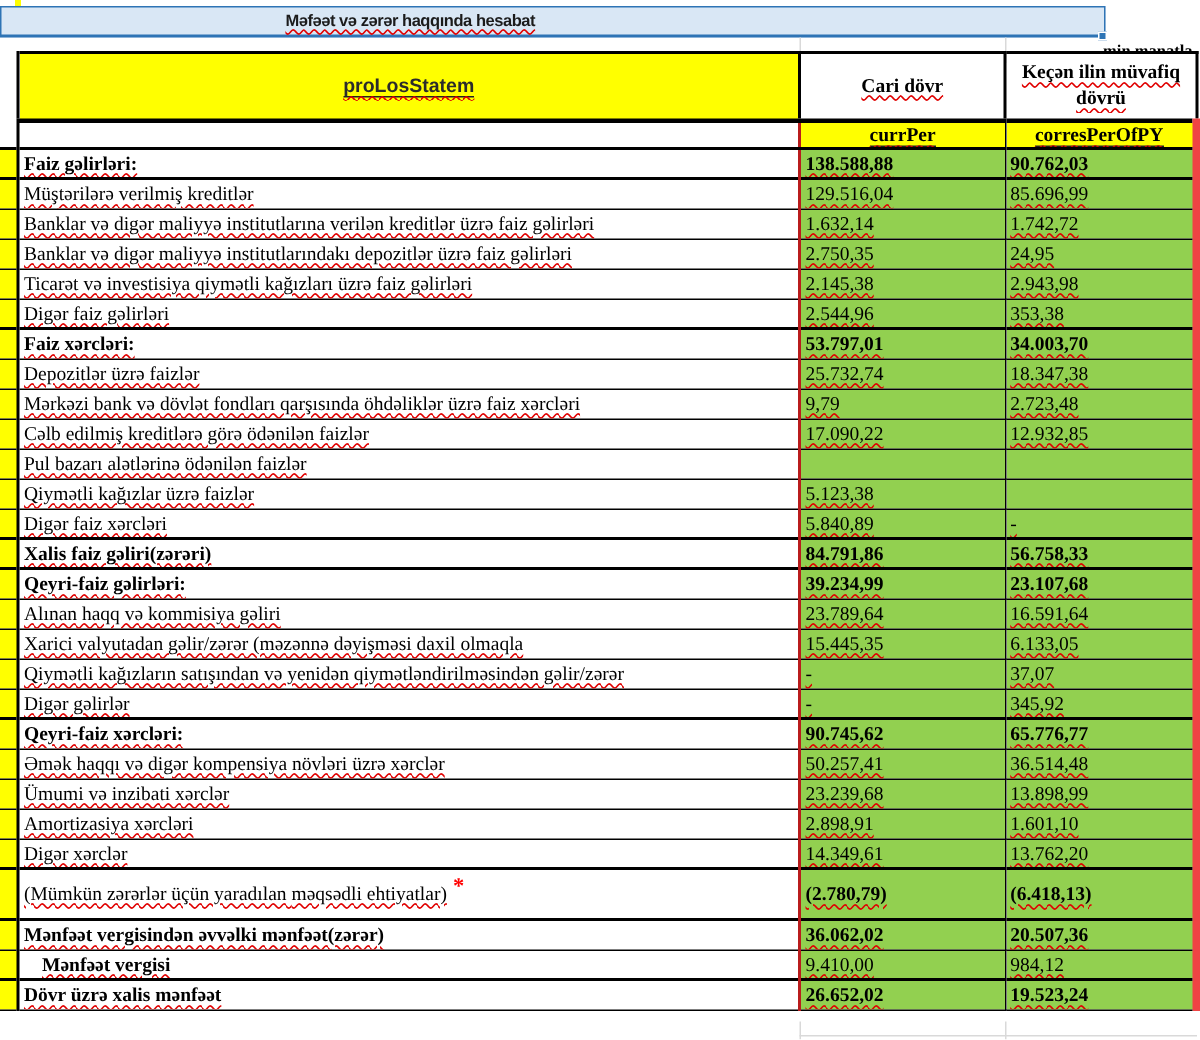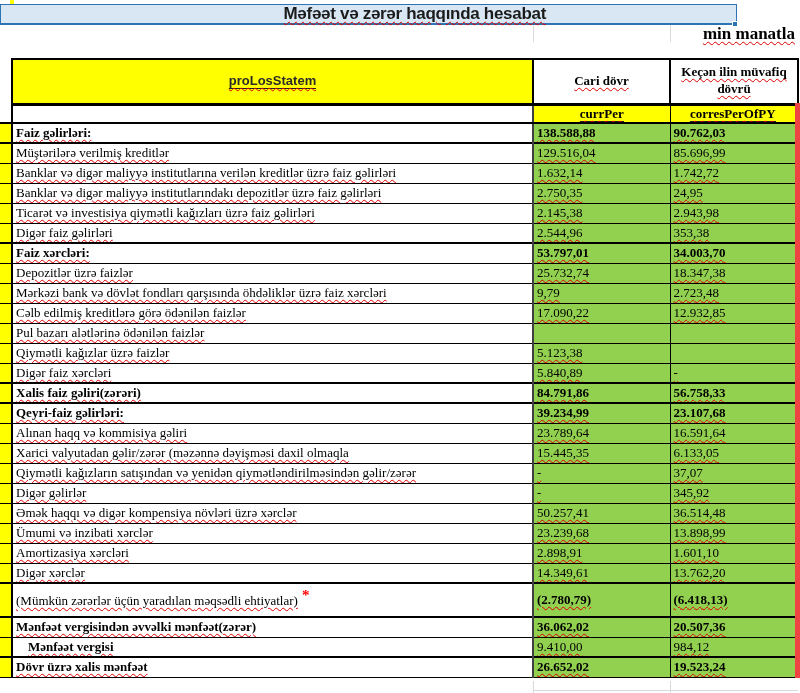--- a/index.html
+++ b/index.html
@@ -15,54 +15,54 @@
   .page{position:relative;width:800px;height:693px;background:#fff;overflow:hidden;
         font-family:"Liberation Serif","DejaVu Serif",serif;color:#000;}
 
   
   .notch{position:absolute;left:10px;top:0;width:4px;height:5px;background:var(--yellow);}
 
   
   .titlebar{position:absolute;left:0;top:4px;width:737px;height:21px;background:var(--titlebg);
             border:1px solid var(--blue);border-bottom:2px solid var(--blue);
             display:flex;align-items:center;}
-  .titletext{width:545px;text-align:right;font-family:"Liberation Sans","DejaVu Sans",sans-serif;
-             font-weight:700;font-size:17px;letter-spacing:-0.3px;color:#1b1b1b;}
+  .titletext{width:545px;text-align:center;font-family:"Liberation Sans","DejaVu Sans",sans-serif;
+             font-weight:700;font-size:11px;letter-spacing:-0.3px;color:#1b1b1b;}
   .handle{position:absolute;left:732px;top:21px;width:6px;height:6px;background:var(--blue);
           border:1px solid #ffffff;}
 
   
   .unitrow{position:absolute;left:0;top:25px;width:798px;height:17px;display:flex;
            align-items:center;justify-content:flex-end;padding-right:3px;
-           font-weight:700;font-size:17px;}
+           font-weight:700;font-size:11px;}
   .faintv{position:absolute;width:1px;background:#d9d9d9;}
   .fainth{position:absolute;height:1px;background:#d9d9d9;}
 
   
-  .grid{position:absolute;left:0;top:58px;border-radius:15px;}
+  .grid{position:absolute;left:0;top:34px;border-radius:15px;}
   table{border-collapse:collapse;table-layout:fixed;width:798px;}
   td{border:1px solid #000;padding:0 3px;font-size:13px;overflow:hidden;
      white-space:nowrap;vertical-align:middle;height:20px;}
 
   td.strip{border:none;border-right:2px solid #000;background:#fff;padding:0;}
   tr.d td.strip{background:var(--yellow);border-top:1px solid #000;border-bottom:1px solid #000;}
 
   tr.hdr td{height:45px;border:2px solid #000;border-bottom:3px solid #000;white-space:normal;}
   tr.hdr td.strip{border:none;border-right:2px solid #000;background:#fff;}
   td.lblh{background:var(--yellow);text-align:center;}
   .hlink{font-family:"Liberation Sans","DejaVu Sans",sans-serif;font-weight:600;font-size:13px;color:#2b2b2b;}
   td.colh{background:#fff;font-weight:700;text-align:center;line-height:1.3;}
 
   tr.code td{height:19px;border-bottom:2px solid #000;}
   tr.code td.strip{border:none;border-right:2px solid #000;background:#fff;}
   td.codecell{background:var(--yellow);text-align:center;font-weight:700;}
 
   td.lbl{background:#fff;}
   td.num{background:var(--green);padding-right:6px;}
-  td.c1{border-left:2px solid #404040;}
+  td.c1{border-left:2px solid #b91c1c;}
   td.c2{border-right:6px solid #ef4444;}
 
   tr.tt td{border-top-width:2px;}
   tr.tt td.strip{border-top:2px solid #000;}
   tr.b td{font-weight:700;}
   tr.lb td.lbl{font-weight:700;padding-left:15px;}
   tr.vb td.num{font-weight:700;}
   tr.tall td{height:34px;}
 
   .wv{text-decoration-line:underline;text-decoration-style:wavy;
@@ -218,20 +218,26 @@
         <td class="lbl"><span class="wv">Qiymətli kağızların satışından və yenidən qiymətləndirilməsindən gəlir/zərər</span></td>
         <td class="num c1"><span class="wv">-</span></td>
         <td class="num c2"><span class="wv">37,07</span></td>
       </tr>
       <tr class="d">
         <td class="strip"></td>
         <td class="lbl"><span class="wv">Digər gəlirlər</span></td>
         <td class="num c1"><span class="wv">-</span></td>
         <td class="num c2"><span class="wv">345,92</span></td>
       </tr>
+      <tr class="d tt b">
+        <td class="strip"></td>
+        <td class="lbl"><span class="wv">Qeyri-faiz xərcləri:</span></td>
+        <td class="num c1"><span class="wv">90.745,62</span></td>
+        <td class="num c2"><span class="wv">65.776,77</span></td>
+      </tr>
       <tr class="d">
         <td class="strip"></td>
         <td class="lbl"><span class="wv">Əmək haqqı və digər kompensiya növləri üzrə xərclər</span></td>
         <td class="num c1"><span class="wv">50.257,41</span></td>
         <td class="num c2"><span class="wv">36.514,48</span></td>
       </tr>
       <tr class="d">
         <td class="strip"></td>
         <td class="lbl"><span class="wv">Ümumi və inzibati xərclər</span></td>
         <td class="num c1"><span class="wv">23.239,68</span></td>

